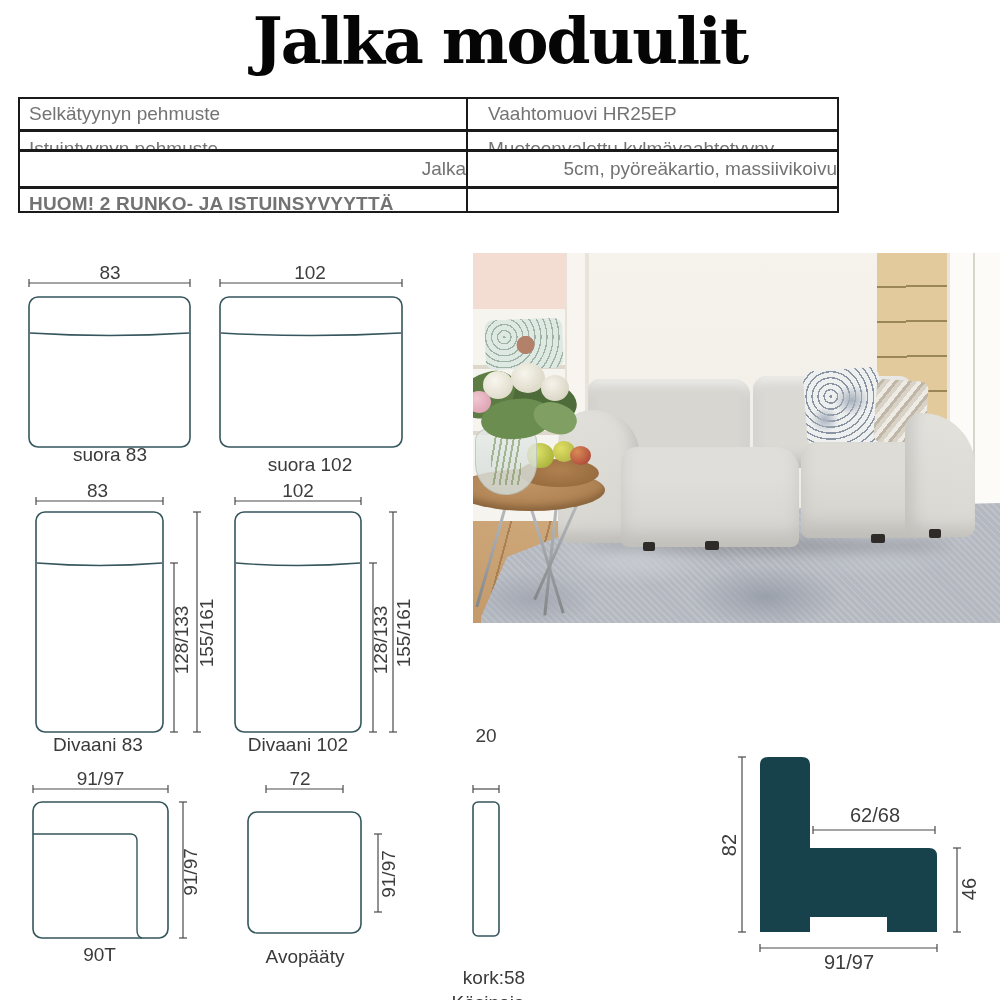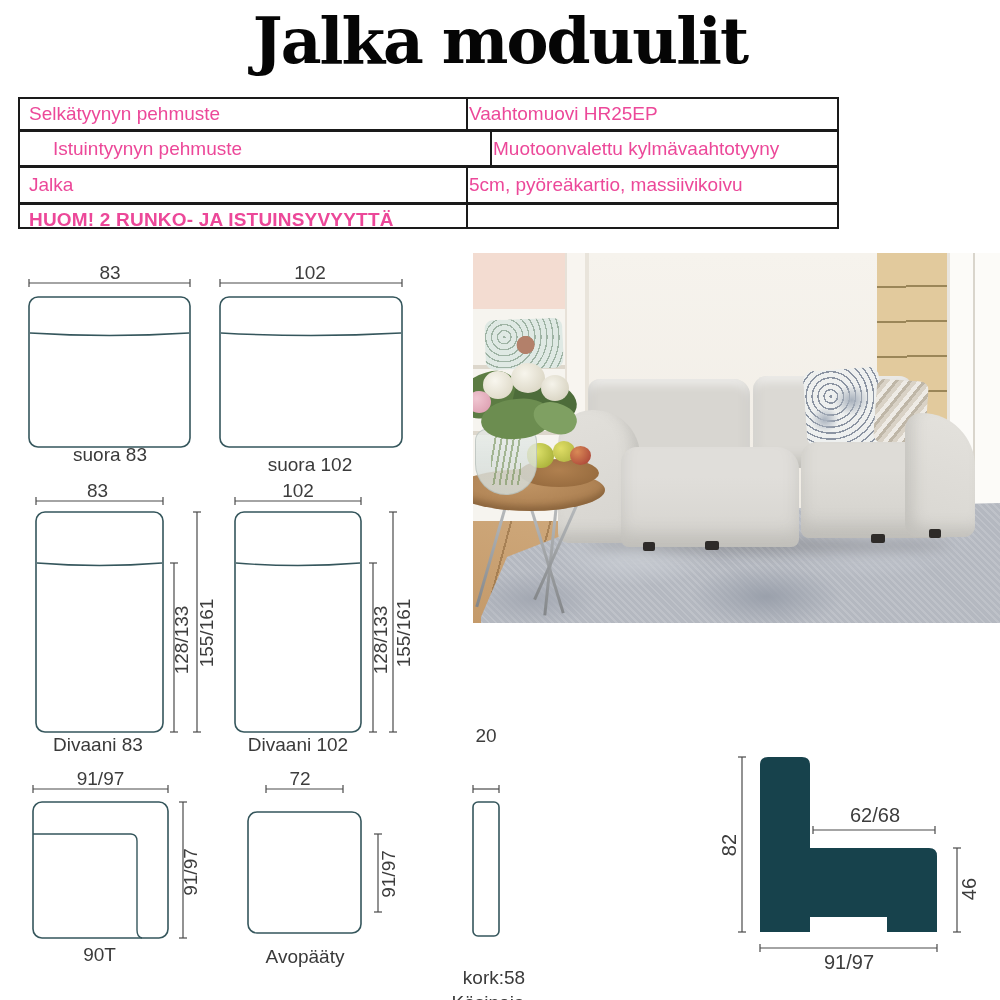--- a/index.html
+++ b/index.html
@@ -13,25 +13,25 @@
     font-family:"DejaVu Serif",serif;font-weight:bold;font-size:63px;
     letter-spacing:-2px;color:#050505;
   }
   
   .spec-table{
     position:absolute;left:18px;top:97px;width:817px;
     border:2px solid #1a1a1a;background:#fff;
   }
   .spec-row{display:grid;grid-template-columns:446px 1fr;}
   .spec-row + .spec-row{border-top:3px solid #1a1a1a;}
-  .spec-cell{padding-left:9px;font-size:19px;color:#ec4899;overflow:hidden;white-space:nowrap;}
-  .spec-cell.value{border-left:2px solid #1a1a1a;padding-left:1px;}
+  .spec-cell{padding-left:9px;font-size:19px;color:#737373;overflow:hidden;white-space:nowrap;}
+  .spec-cell.value{border-left:2px solid #1a1a1a;padding-left:20px;}
   .r1 .spec-cell{height:30px;line-height:30px;}
-  .r2 .spec-cell{height:33px;line-height:33px;margin-left:24px;}
-  .r3 .spec-cell{height:34px;line-height:34px;}
+  .r2 .spec-cell{height:17px;line-height:33px;}
+  .r3 .spec-cell{height:34px;line-height:34px;text-align:right;}
   .r4 .spec-cell{height:22px;line-height:29px;font-weight:bold;letter-spacing:.2px;}
   
   svg{position:absolute;overflow:visible;}
   .outline{fill:#ffffff;stroke:#35565c;stroke-width:1.6;}
   .backline{fill:none;stroke:#35565c;stroke-width:1.4;}
   .dimline{stroke:#4a4a4a;stroke-width:1.2;}
   .profile-fill{fill:#17424c;stroke:none;}
   .dim{
     position:absolute;font-size:19px;color:#3d3d3d;text-align:center;
     height:20px;line-height:20px;white-space:nowrap;

